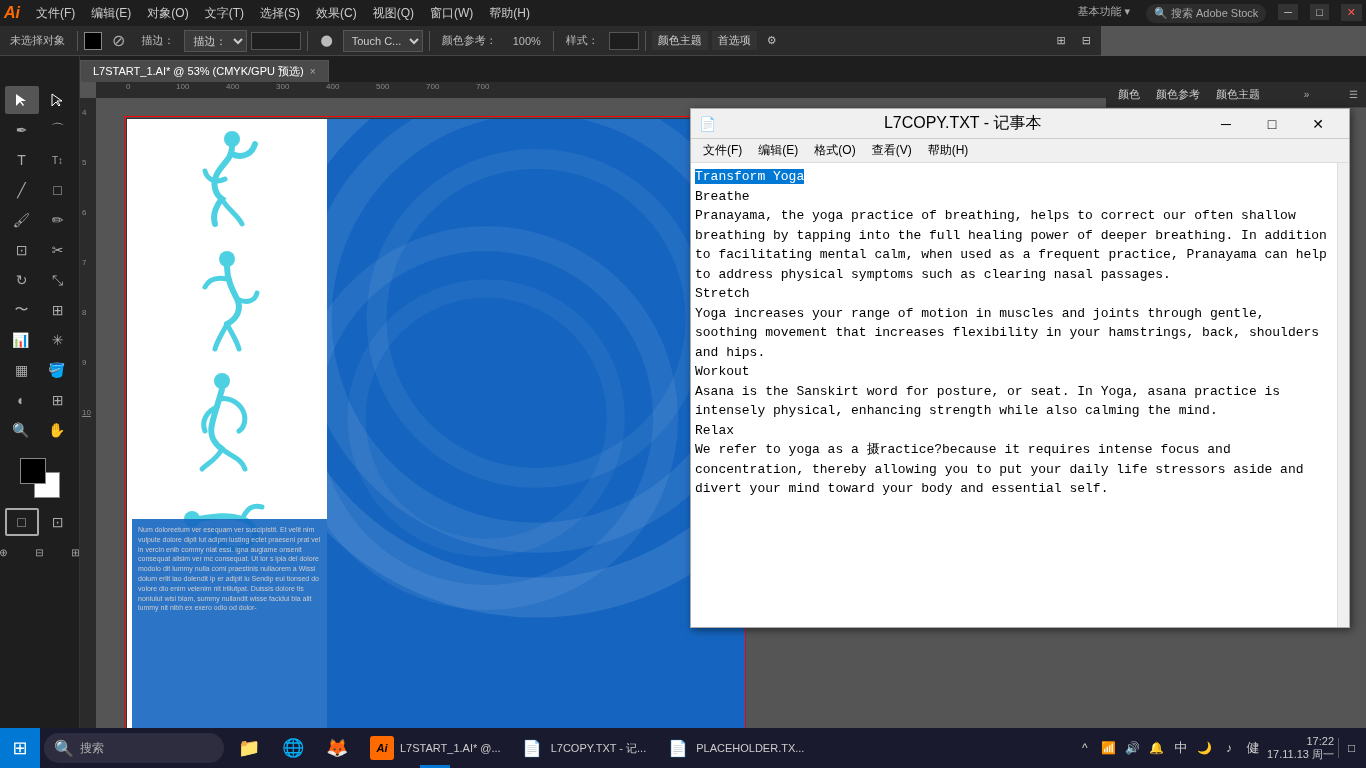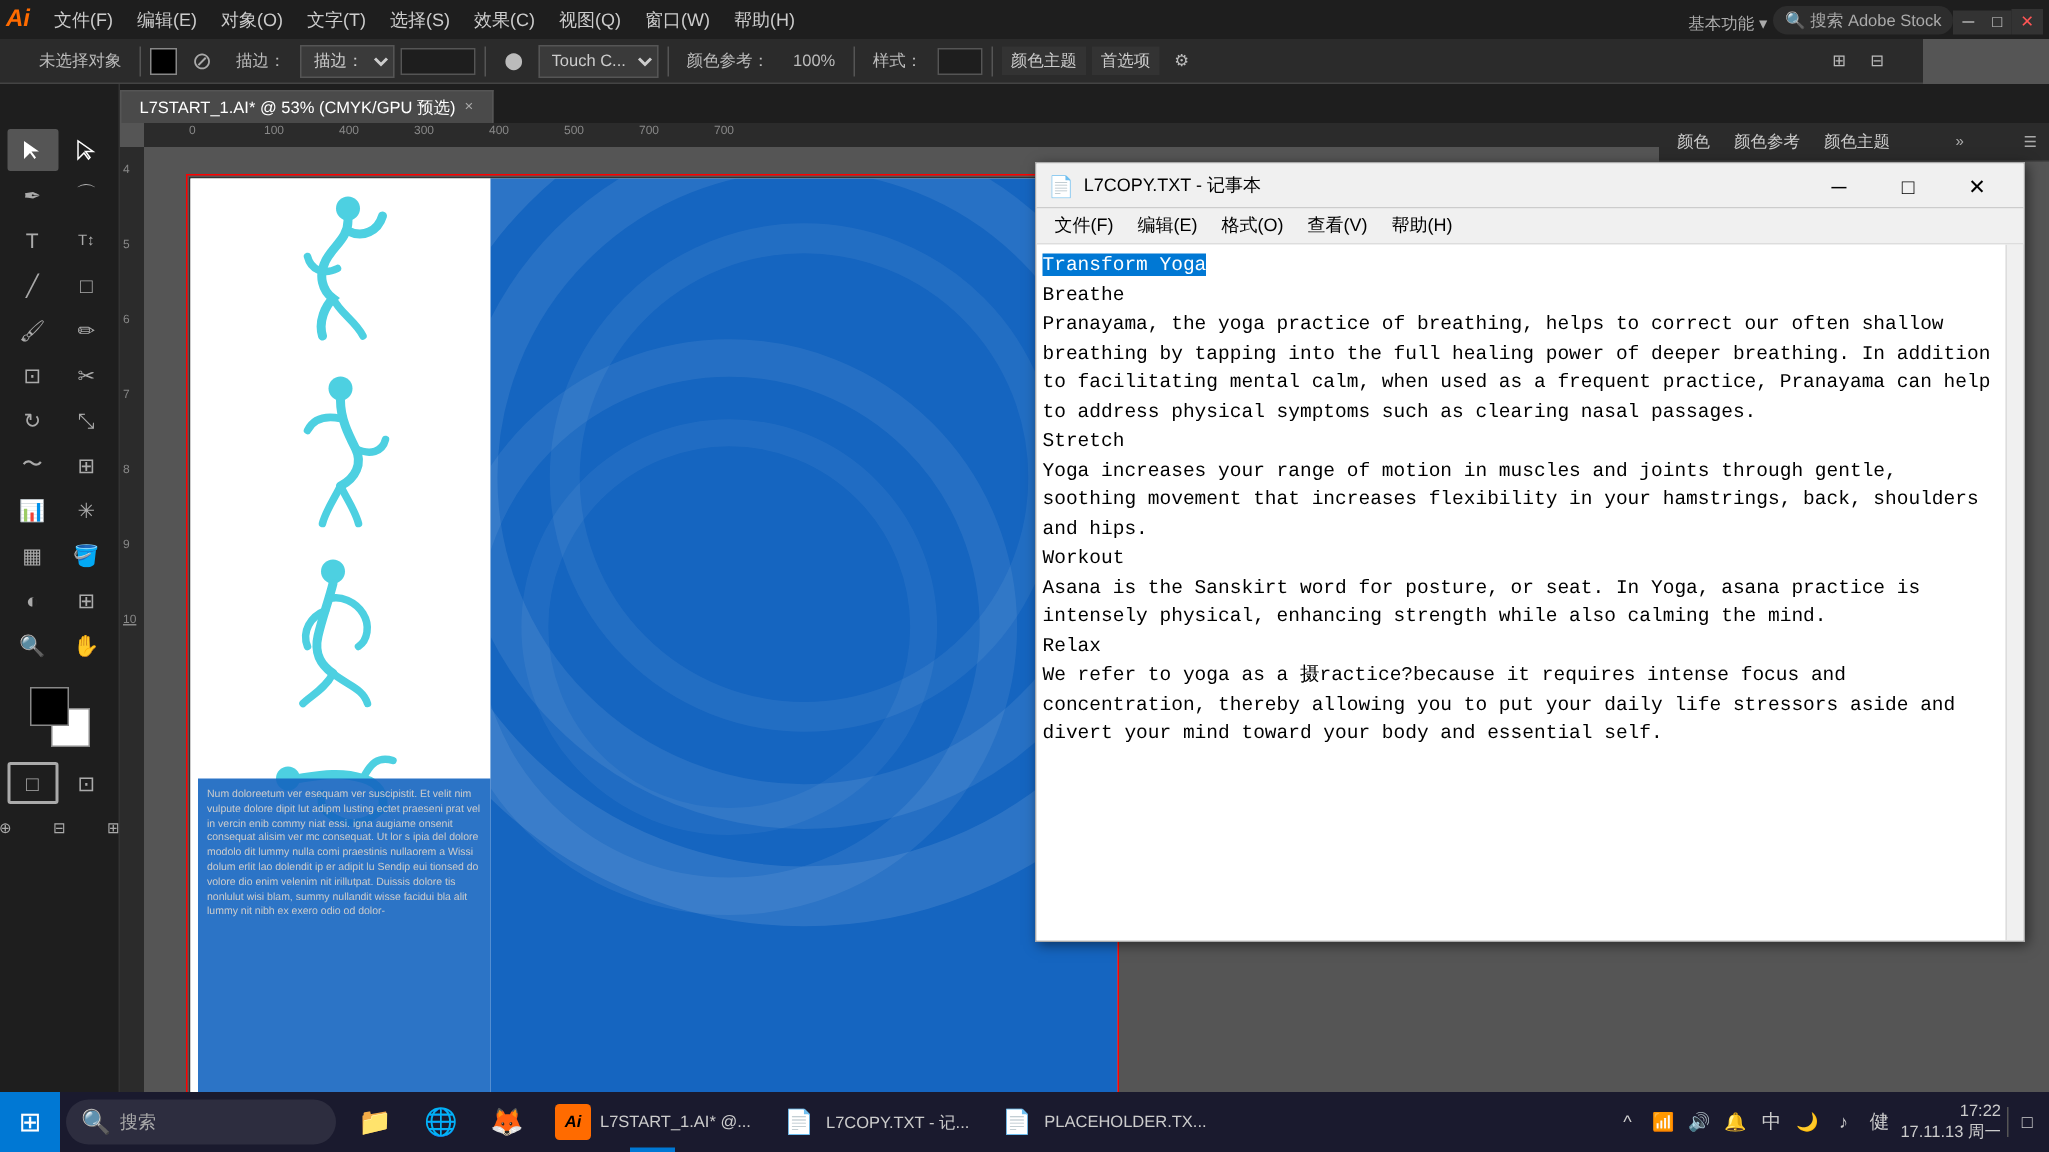--- a/index.html
+++ b/index.html
@@ -6,27 +6,27 @@
     body { width: 1366px; height: 768px; overflow: hidden; font-family: 'MS UI Gothic', 'Microsoft YaHei', sans-serif; background: #555; position: relative; }
 
     
     #top-menubar {
       position: absolute; top: 0; left: 0; width: 1366px; height: 26px;
       background: #1e1e1e; display: flex; align-items: center; padding: 0 4px;
       color: #ccc; font-size: 12px;
     }
     .ai-logo { color: #ff6b00; font-weight: bold; font-size: 16px; margin-right: 8px; font-style: italic; }
     .menu-item { padding: 2px 8px; cursor: pointer; font-size: 12px; }
-    .top-right-controls { margin-left: auto; display: flex; align-items: flex-end; gap: 0; }
+    .top-right-controls { margin-left: auto; display: flex; align-items: flex-start; gap: 12px; }
     .icon-btn { background: #333; border: none; color: #ccc; padding: 2px 6px; font-size: 11px; cursor: pointer; }
 
     
     #toolbar {
-      position: absolute; top: 26px; left: 0; width: 1282px; height: 30px;
-      background: #2b2b2b; display: flex; align-items: center; padding: 0 20px; gap: 4px;
+      position: absolute; top: 26px; left: 0; width: 1101px; height: 30px;
+      background: #2b2b2b; display: flex; align-items: center; padding: 0 4px; gap: 4px;
       color: #ccc; font-size: 11px; border-bottom: 1px solid #444;
     }
     .toolbar-item { padding: 2px 6px; font-size: 11px; color: #bbb; }
     .toolbar-select { background: #3a3a3a; border: 1px solid #555; color: #ccc; font-size: 11px; padding: 1px 4px; height: 22px; }
     .toolbar-separator { width: 1px; height: 20px; background: #555; margin: 0 2px; }
     .black-square { width: 18px; height: 18px; background: #000; border: 1px solid #888; display: inline-block; }
     .stroke-preview { width: 50px; height: 18px; background: #1e1e1e; border: 1px solid #555; }
 
     
     #tab-bar {
@@ -101,21 +101,21 @@
       position: absolute; top: 108px; left: 690px; width: 660px; height: 520px;
       background: #fff; border: 1px solid #aaa; box-shadow: 2px 2px 8px rgba(0,0,0,0.5);
       display: flex; flex-direction: column; z-index: 100;
     }
     .notepad-titlebar {
       height: 30px; background: #f0f0f0; border-bottom: 1px solid #ccc;
       display: flex; align-items: center; padding: 0 8px;
       font-size: 12px; color: #000;
     }
     .notepad-title-icon { margin-right: 6px; font-size: 14px; }
-    .notepad-title-text { flex: 1; font-size: 12px; }
+    .notepad-title-text { flex: 1; font-size: 16px; text-align: center; }
     .notepad-win-controls { display: flex; gap: 0; }
     .win-btn {
       width: 46px; height: 30px; background: transparent; border: none;
       font-size: 14px; cursor: pointer; color: #000; display: flex; align-items: center; justify-content: center;
     }
     .notepad-menubar {
       height: 24px; background: #f0f0f0; border-bottom: 1px solid #ddd;
       display: flex; align-items: center; padding: 0 4px;
     }
     .notepad-menu-item { padding: 2px 8px; font-size: 12px; cursor: pointer; }

